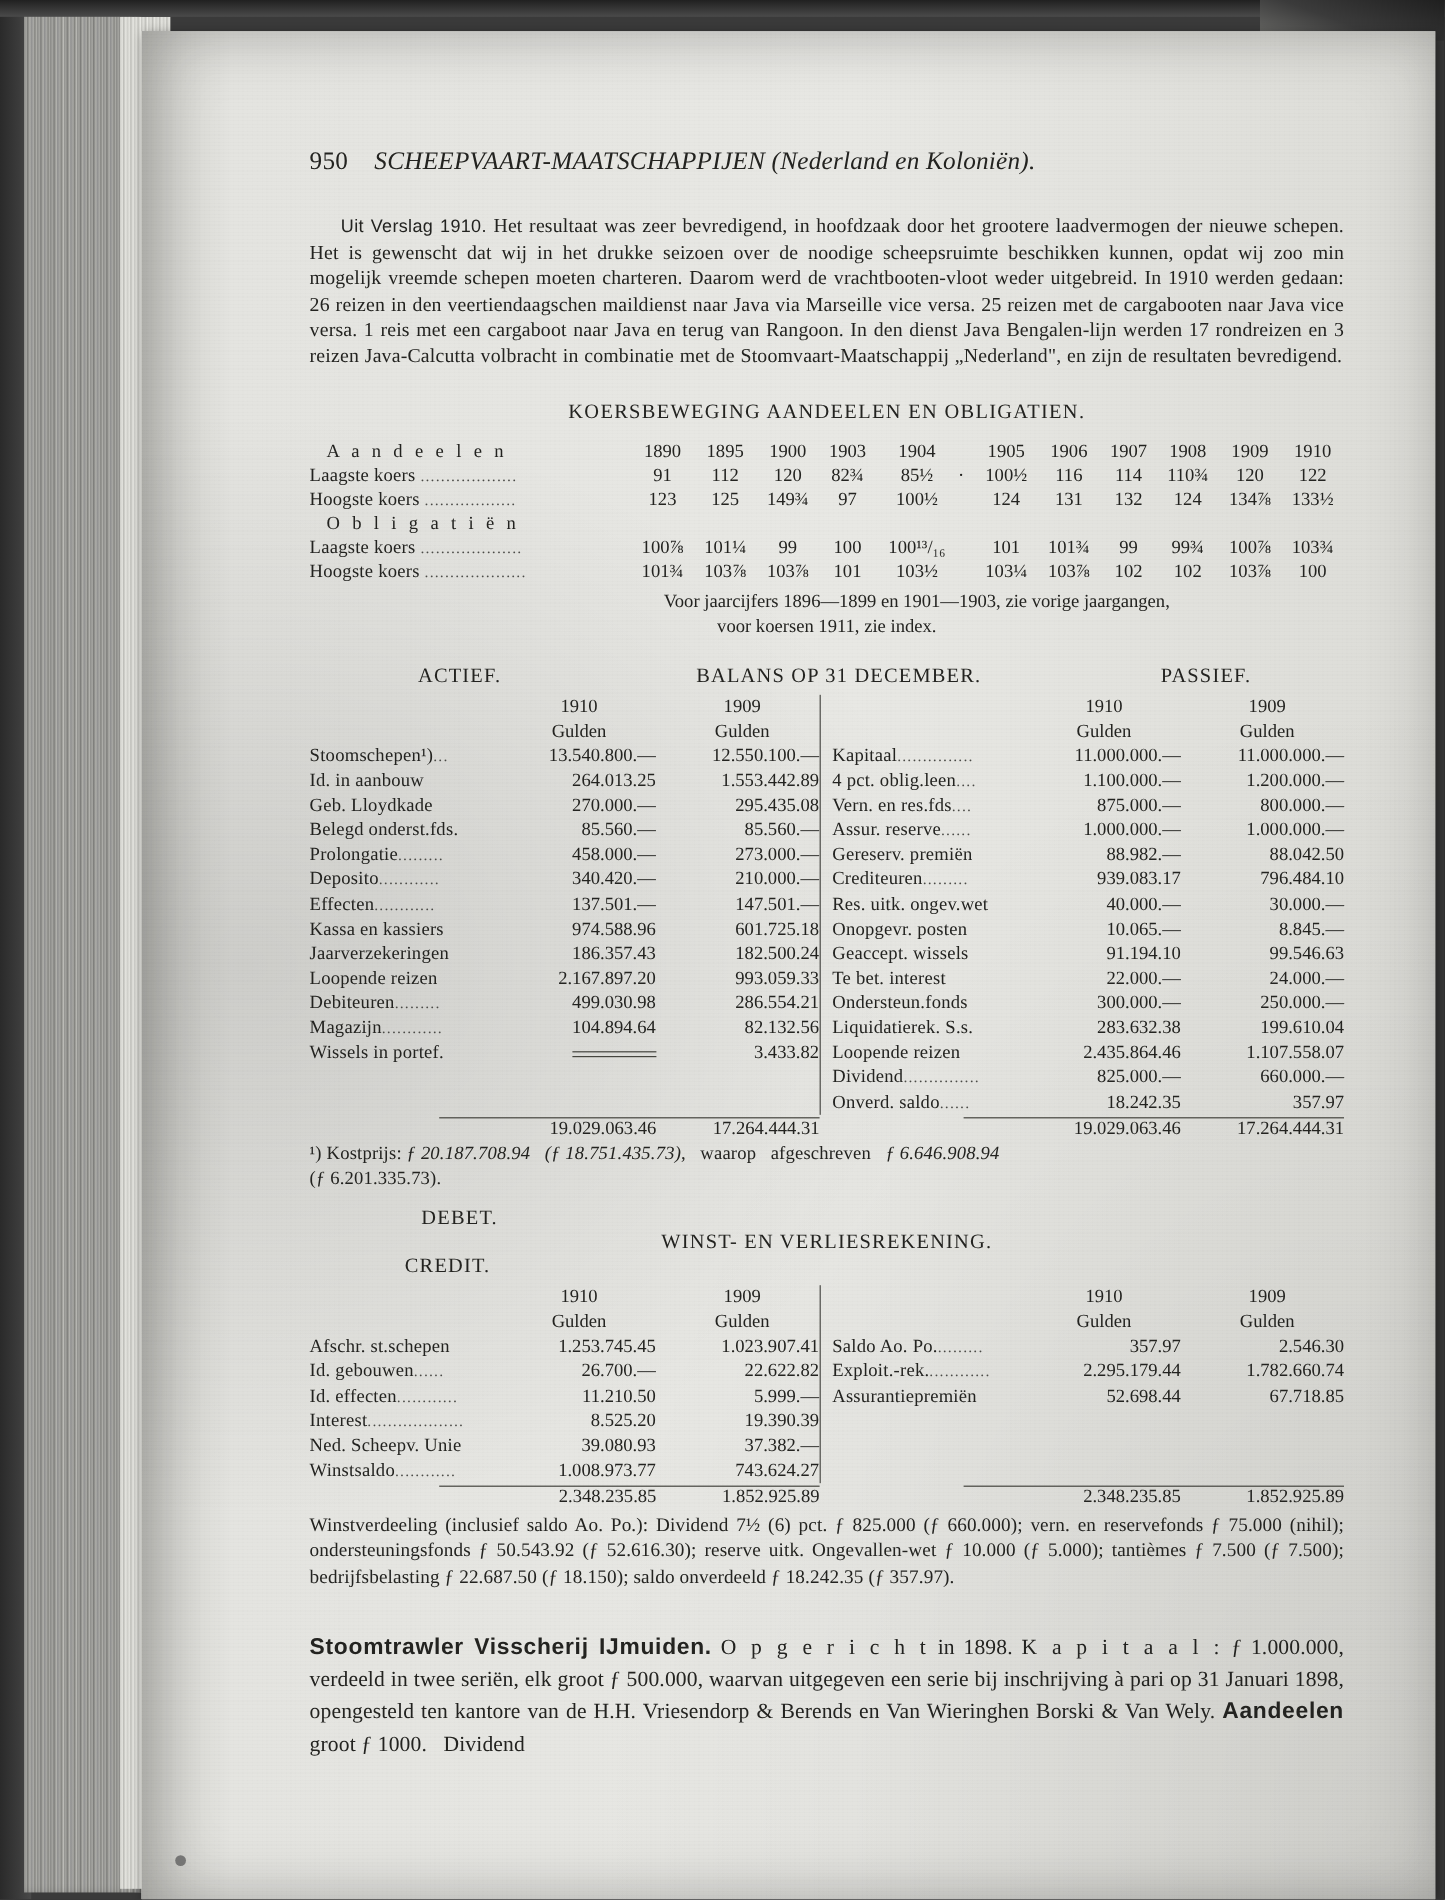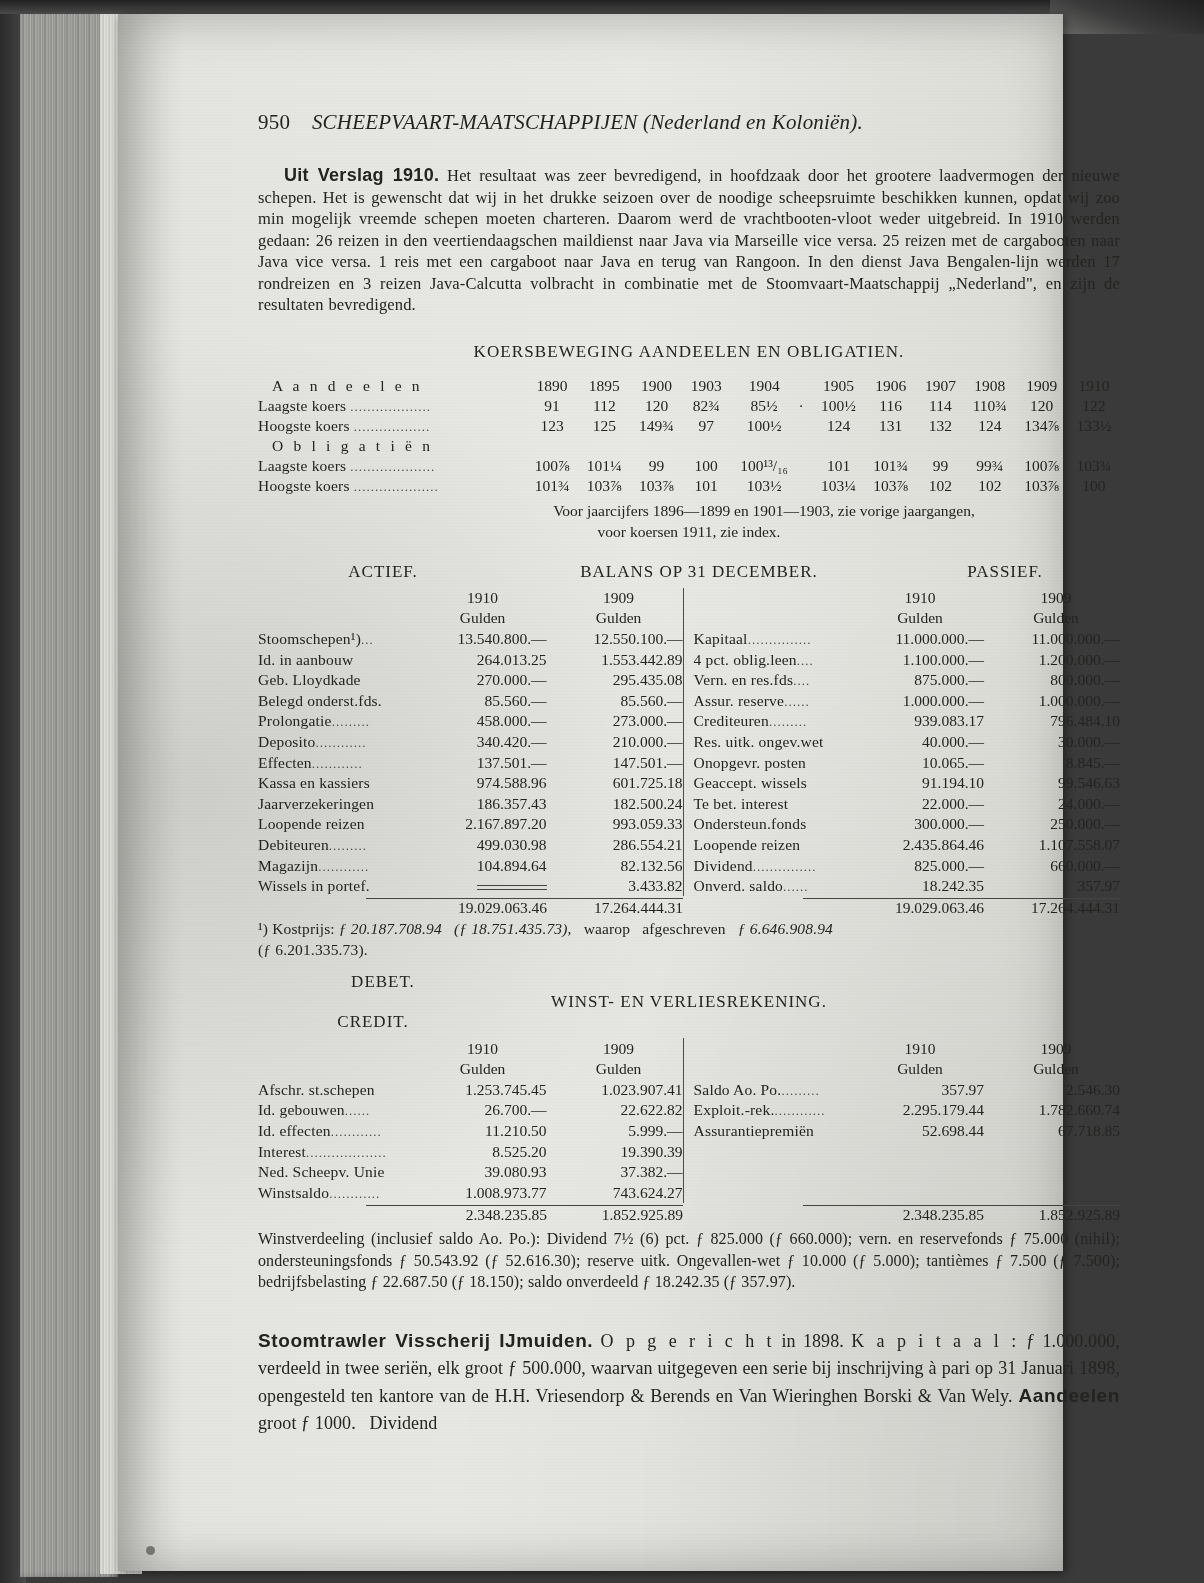--- a/index.html
+++ b/index.html
@@ -17,21 +17,21 @@
       box-shadow:inset -6px 0 10px -4px rgba(0,0,0,.45);}
   .edges2{position:absolute;left:100px;top:14px;width:42px;height:1560px;
       background:repeating-linear-gradient(90deg,
         #cdcdc8 0px,#e2e2dd 2px,#bcbcb7 3px,#ebebe6 5px,#c6c6c1 6px);}
   
   .topband{position:absolute;left:0;top:0;width:100%;height:14px;
       background:linear-gradient(180deg,#202020,#4a4a4a);}
   .topband2{position:absolute;left:1050px;top:0;width:154px;height:34px;
       background:linear-gradient(200deg,#1f1f1f 0%,#3b3b3b 55%,#6d6d6a 100%);}
   
-  .page{position:absolute;left:118px;top:14px;width:945px;height:1557px;
+  .page{position:absolute;left:118px;top:26px;width:1078px;height:1557px;
       background:#dededa;
       background-image:
         radial-gradient(ellipse at 8% 50%, rgba(0,0,0,.10), rgba(0,0,0,0) 42%),
         radial-gradient(ellipse at 96% 96%, rgba(0,0,0,.07), rgba(0,0,0,0) 45%),
         linear-gradient(90deg,#cfcfca 0%,#e4e4e0 7%,#e8e8e4 55%,#dcdcd7 100%);
       box-shadow:2px 2px 9px rgba(0,0,0,.45);}
   .grain{position:absolute;inset:0;pointer-events:none;opacity:.30;
       background-image:
         repeating-linear-gradient(0deg,rgba(0,0,0,.035) 0 1px,rgba(255,255,255,0) 1px 3px),
         repeating-linear-gradient(90deg,rgba(0,0,0,.025) 0 1px,rgba(255,255,255,0) 1px 4px);}
@@ -39,22 +39,22 @@
       box-shadow:inset 0 0 60px rgba(0,0,0,.16), inset 14px 0 40px rgba(0,0,0,.12);}
   .content{position:absolute;left:140px;top:96px;width:862px;
       color:#232320;}
 
   
   .hdr{font-size:21px;letter-spacing:.2px;white-space:nowrap;}
   .hdr .pno{font-style:normal;}
   .hdr .ttl{font-style:italic;font-weight:400;}
   .para{font-size:16.5px;line-height:21.5px;text-align:justify;
         letter-spacing:.15px;word-spacing:.5px;margin-top:30px;}
-  .para b{font-family:"Liberation Sans",sans-serif;font-size:18px;
-          font-weight:700;letter-spacing:.3px;}
+  .para b{font-family:"Liberation Sans",sans-serif;font-size:15px;
+          font-weight:400;letter-spacing:.3px;}
   .para .ind{display:inline-block;width:26px;}
 
   .secttl{text-align:center;font-size:17px;letter-spacing:1.1px;
           margin-top:26px;}
 
   
   table{border-collapse:collapse;}
   .koers{width:100%;font-size:15.5px;margin-top:14px;}
   .koers td{padding:1px 0;vertical-align:bottom;white-space:nowrap;}
   .koers .lbl{text-align:left;letter-spacing:.2px;width:268px;}
@@ -348,20 +348,25 @@
                     <td class="nm"><span>Vern. en res.fds</span><span class="dots">....</span></td>
                     <td class="v">875.000.—</td>
                     <td class="v">800.000.—</td>
                   </tr>
               <tr>
                     <td class="nm"><span>Assur. reserve</span><span class="dots">......</span></td>
                     <td class="v">1.000.000.—</td>
                     <td class="v">1.000.000.—</td>
                   </tr>
               <tr>
+                    <td class="nm"><span>Gereserv. premiën</span><span class="dots"></span></td>
+                    <td class="v">88.982.—</td>
+                    <td class="v">88.042.50</td>
+                  </tr>
+              <tr>
                     <td class="nm"><span>Crediteuren</span><span class="dots">.........</span></td>
                     <td class="v">939.083.17</td>
                     <td class="v">796.484.10</td>
                   </tr>
               <tr>
                     <td class="nm"><span>Res. uitk. ongev.wet</span><span class="dots"></span></td>
                     <td class="v">40.000.—</td>
                     <td class="v">30.000.—</td>
                   </tr>
               <tr>
@@ -376,20 +381,25 @@
                   </tr>
               <tr>
                     <td class="nm"><span>Te bet. interest</span><span class="dots"></span></td>
                     <td class="v">22.000.—</td>
                     <td class="v">24.000.—</td>
                   </tr>
               <tr>
                     <td class="nm"><span>Ondersteun.fonds</span><span class="dots"></span></td>
                     <td class="v">300.000.—</td>
                     <td class="v">250.000.—</td>
+                  </tr>
+              <tr>
+                    <td class="nm"><span>Liquidatierek. S.s.</span><span class="dots"></span></td>
+                    <td class="v">283.632.38</td>
+                    <td class="v">199.610.04</td>
                   </tr>
               <tr>
                     <td class="nm"><span>Loopende reizen</span><span class="dots"></span></td>
                     <td class="v">2.435.864.46</td>
                     <td class="v">1.107.558.07</td>
                   </tr>
               <tr>
                     <td class="nm"><span>Dividend</span><span class="dots">...............</span></td>
                     <td class="v">825.000.—</td>
                     <td class="v">660.000.—</td>

